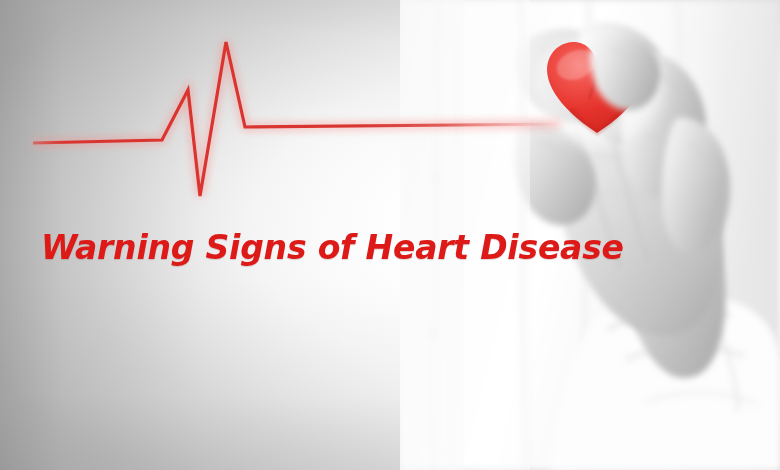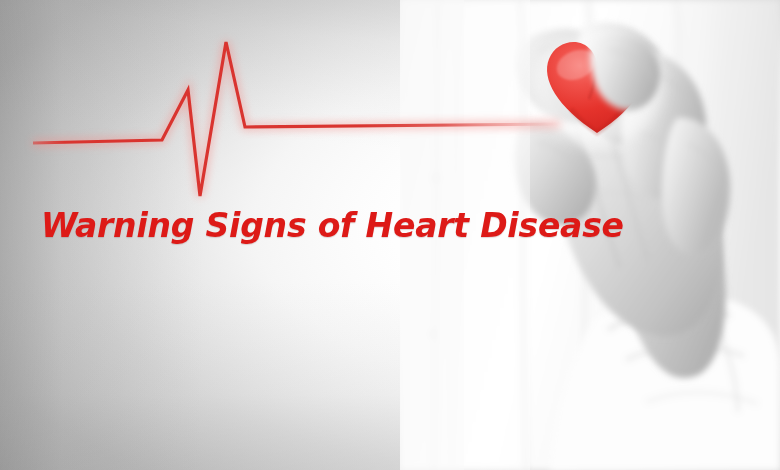--- a/index.html
+++ b/index.html
@@ -90,21 +90,21 @@
     top: 0;
     width: 780px;
     height: 470px;
     pointer-events: none;
   }
 
   
   .title {
     position: absolute;
     left: 41px;
-    top: 206px;
+    top: 228px;
     margin: 0;
     font-family: "DejaVu Sans", sans-serif;
     font-size: 33px;
     line-height: 40px;
     font-weight: bold;
     font-style: italic;
     letter-spacing: -0.2px;
     color: #dd1a17;
     white-space: nowrap;
     text-shadow: 0 1px 1px rgba(120,70,70,0.22);

